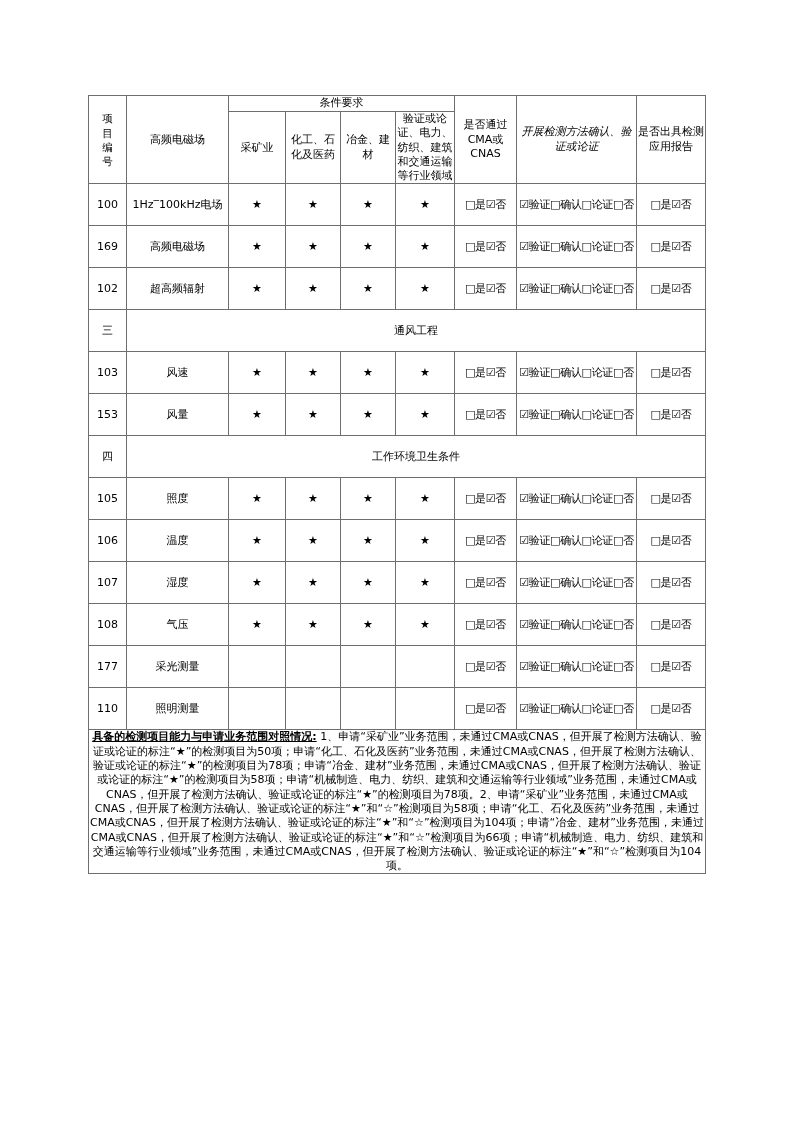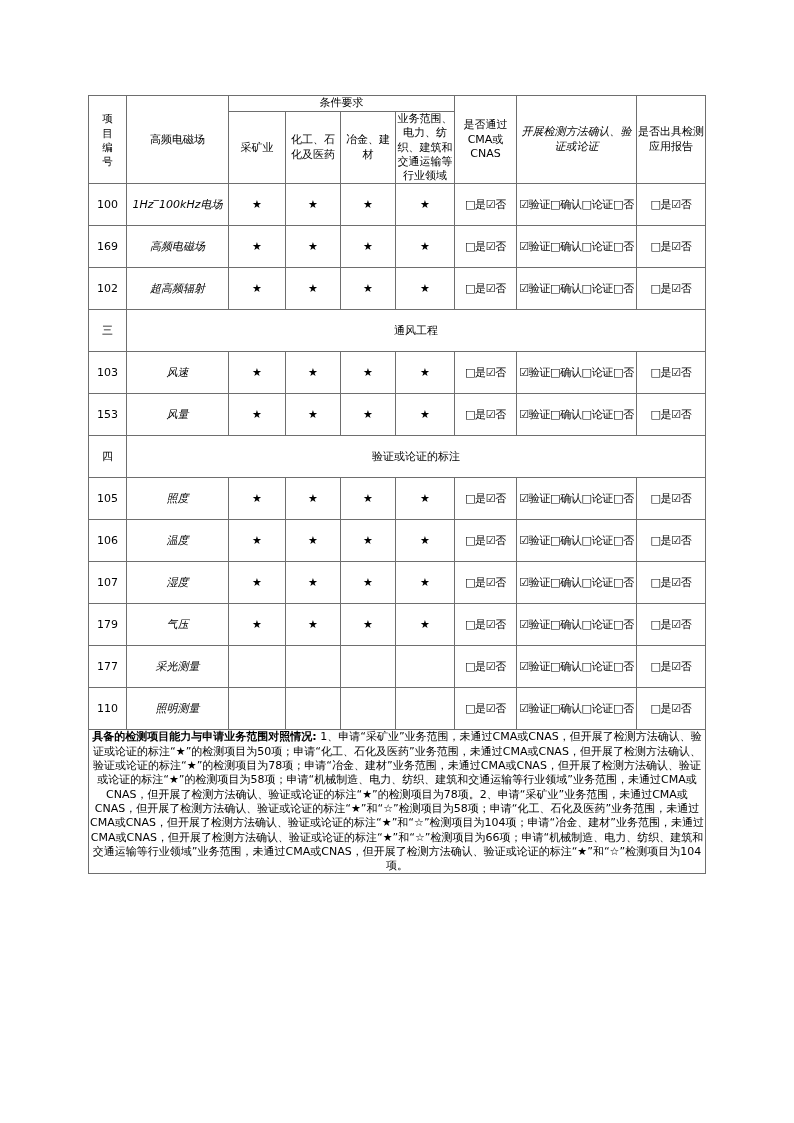--- a/index.html
+++ b/index.html
@@ -39,30 +39,30 @@
   th.method-head { font-size: 10.5px; padding: 0 4px; font-style: italic; }
   .vert {
     width: 12px;
     margin: 0 auto;
     word-break: break-all;
     line-height: 1.35;
     font-size: 10.5px;
   }
   td.star-cell { font-size: 13px; }
   td.chk { font-size: 10px; white-space: nowrap; letter-spacing: -0.3px; }
-  td.item-name { font-size: 11px; font-style: italic; }
+  td.item-name { font-size: 11px; }
   td.section-title { font-size: 11px; }
   td.footer-cell {
     text-align: justify;
     vertical-align: top;
     padding: 2px 4px 4px 4px;
     font-size: 12px;
     line-height: 15.7px;
   }
-  .lead { font-weight: bold; }
+  .lead { font-weight: bold; text-decoration: underline; }
 </style>
 </head>
 <body>
 
 <div class="page">
   <table class="doc">
     <colgroup>
       <col style="width:38px">
       <col style="width:102px">
       <col style="width:57px">
@@ -81,21 +81,21 @@
         <th rowspan="2">高频电磁场</th>
         <th colspan="4" class="cond-head">条件要求</th>
         <th rowspan="2" class="cma-head">是否通过CMA或CNAS</th>
         <th rowspan="2" class="method-head">开展检测方法确认、验证或论证</th>
         <th rowspan="2" class="report-head">是否出具检测应用报告</th>
       </tr>
       <tr class="hdr2">
         <th class="cond-sub">采矿业</th>
         <th class="cond-sub">化工、石化及医药</th>
         <th class="cond-sub">冶金、建材</th>
-        <th class="cond-sub machinery">业务范围、电力、纺织、建筑和交通运输等行业领域</th>
+        <th class="cond-sub machinery">验证或论证、电力、纺织、建筑和交通运输等行业领域</th>
       </tr>
     </thead>
     <tbody>
         <tr>
           <td>100</td>
           <td class="item-name">1Hz‾100kHz电场</td>
           <td class="star-cell">★</td>
           <td class="star-cell">★</td>
           <td class="star-cell">★</td>
           <td class="star-cell">★</td>
@@ -146,21 +146,21 @@
           <td class="star-cell">★</td>
           <td class="star-cell">★</td>
           <td class="star-cell">★</td>
           <td class="star-cell">★</td>
           <td class="chk">□是☑否</td>
           <td class="chk">☑验证□确认□论证□否</td>
           <td class="chk">□是☑否</td>
         </tr>
         <tr>
           <td>四</td>
-          <td class="section-title" colspan="8">验证或论证的标注</td>
+          <td class="section-title" colspan="8">工作环境卫生条件</td>
         </tr>
         <tr>
           <td>105</td>
           <td class="item-name">照度</td>
           <td class="star-cell">★</td>
           <td class="star-cell">★</td>
           <td class="star-cell">★</td>
           <td class="star-cell">★</td>
           <td class="chk">□是☑否</td>
           <td class="chk">☑验证□确认□论证□否</td>
@@ -182,21 +182,21 @@
           <td class="item-name">湿度</td>
           <td class="star-cell">★</td>
           <td class="star-cell">★</td>
           <td class="star-cell">★</td>
           <td class="star-cell">★</td>
           <td class="chk">□是☑否</td>
           <td class="chk">☑验证□确认□论证□否</td>
           <td class="chk">□是☑否</td>
         </tr>
         <tr>
-          <td>179</td>
+          <td>108</td>
           <td class="item-name">气压</td>
           <td class="star-cell">★</td>
           <td class="star-cell">★</td>
           <td class="star-cell">★</td>
           <td class="star-cell">★</td>
           <td class="chk">□是☑否</td>
           <td class="chk">☑验证□确认□论证□否</td>
           <td class="chk">□是☑否</td>
         </tr>
         <tr>

